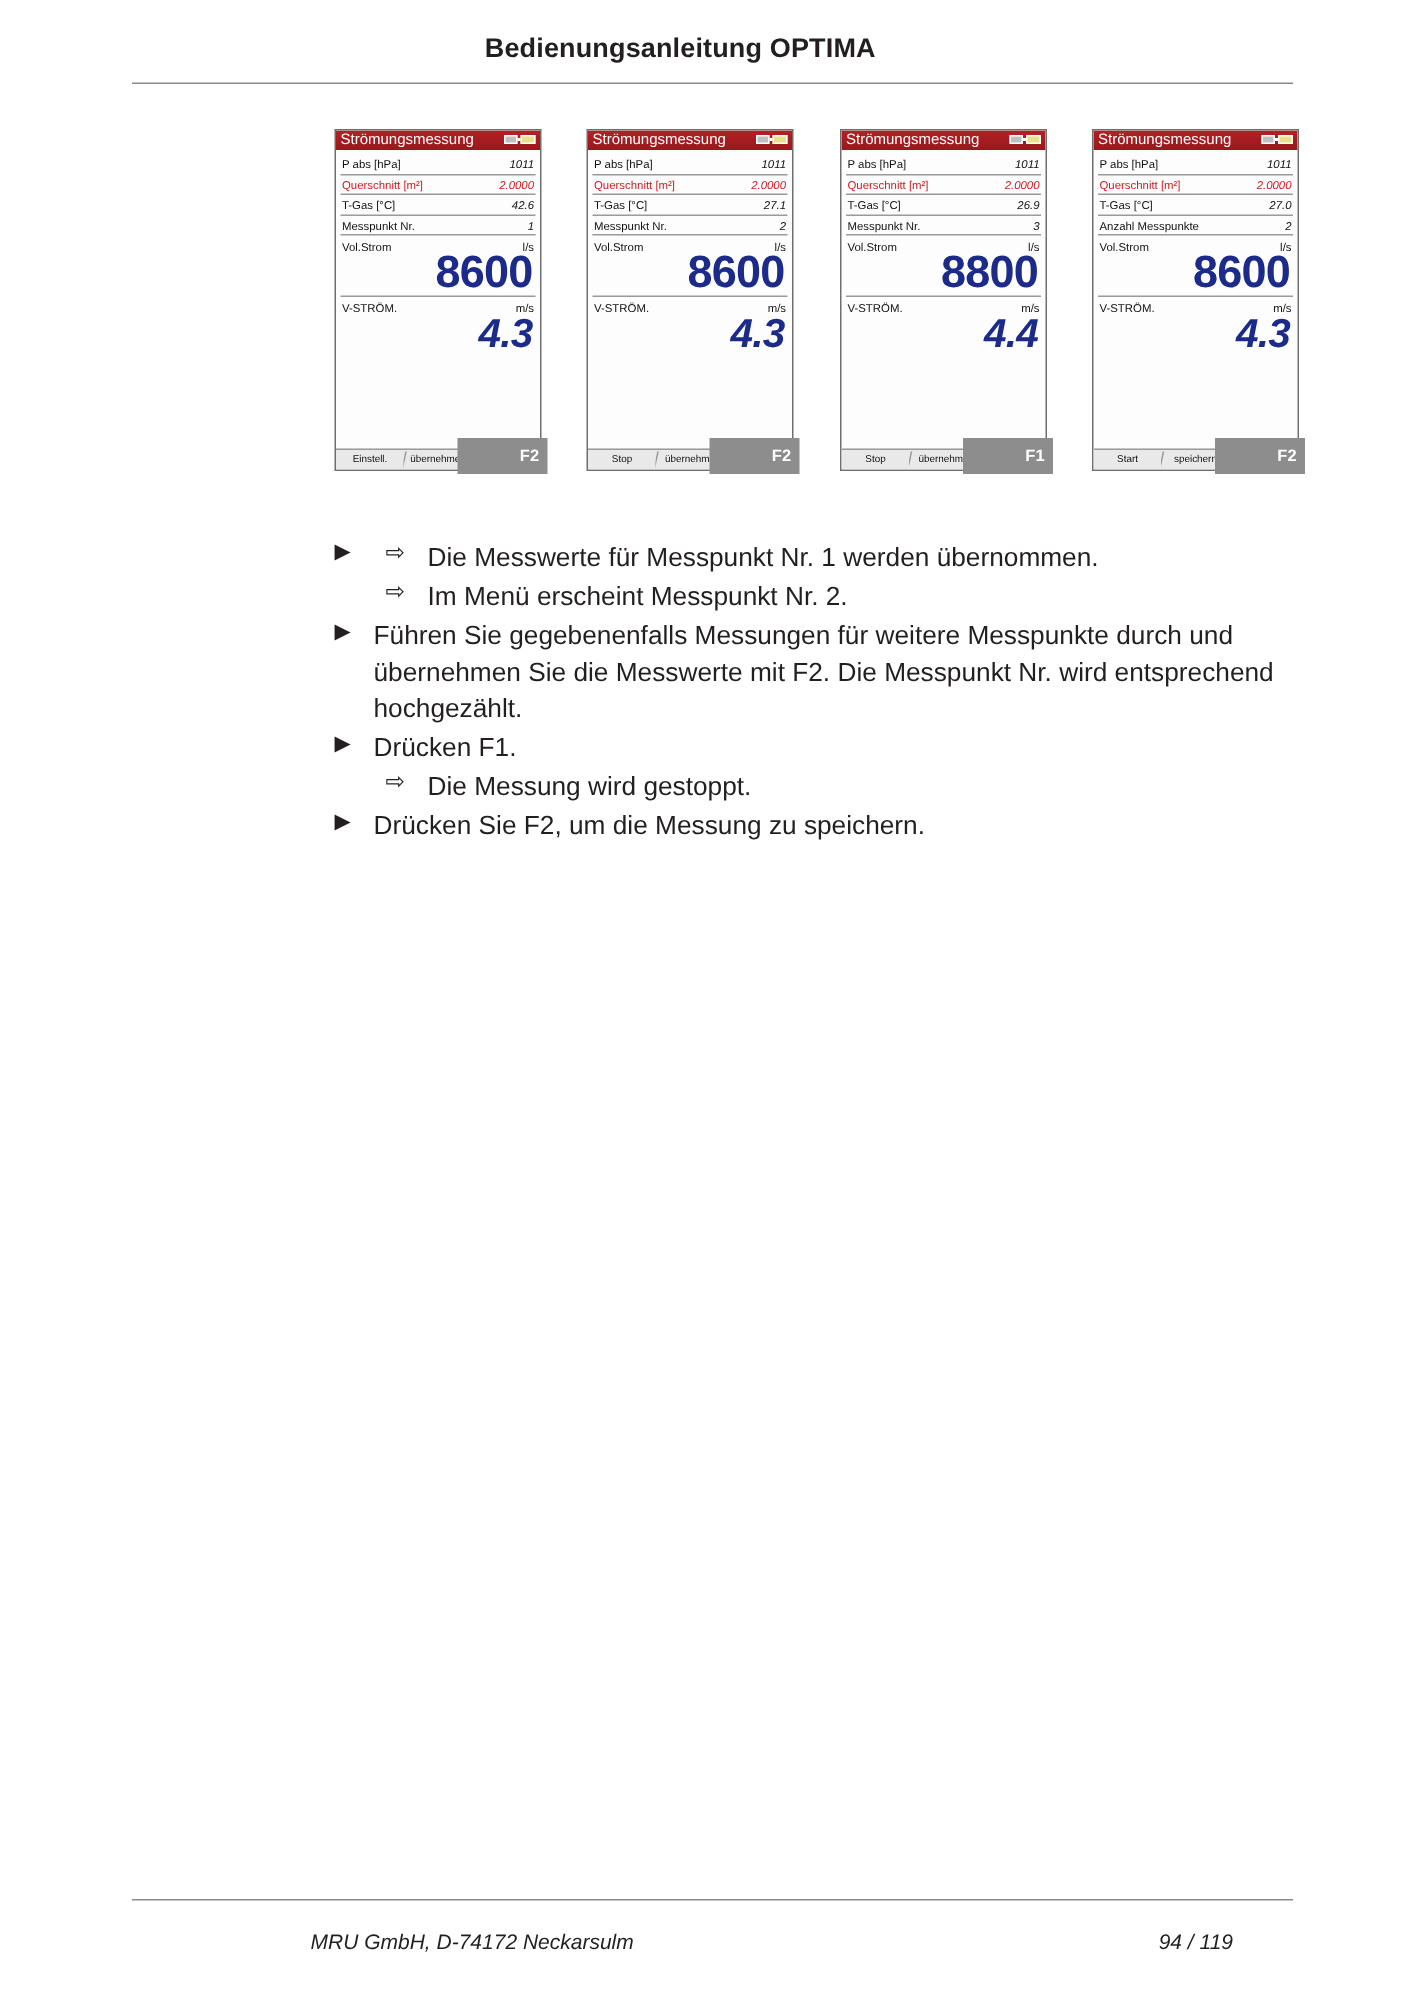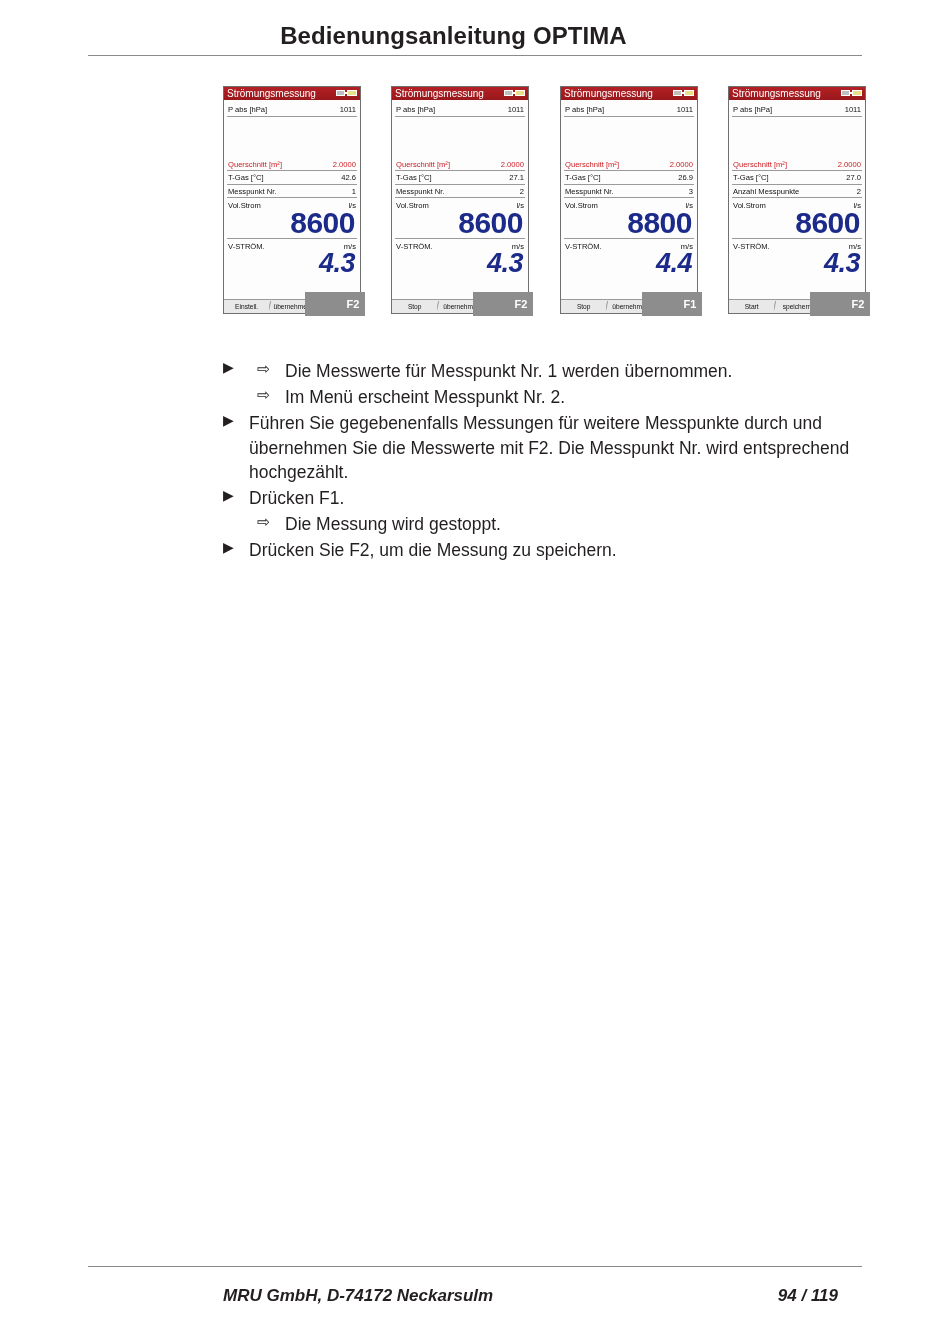--- a/index.html
+++ b/index.html
@@ -23,21 +23,21 @@
     top: 0;
     width: 950px;
     height: 56px;
   }
   .page-header .title {
     position: absolute;
     left: 0;
     top: 22px;
     width: 907px;
     text-align: center;
-    font-size: 24px;
+    font-size: 18px;
     font-weight: bold;
     letter-spacing: 0.1px;
   }
   .page-header .title .light { font-weight: bold; }
   .header-rule {
     position: absolute;
     left: 88px;
     top: 55px;
     width: 774px;
     height: 1px;
@@ -123,22 +123,22 @@
   }
   .row {
     display: flex;
     justify-content: space-between;
     align-items: baseline;
     border-bottom: 1px solid #9a9a9a;
     padding: 2px 1px 1.5px 1px;
     color: #111111;
     font-size: 7.6px;
   }
-  .row.red { color: #cc1b20; margin-top: 41px; }
-  .row .val { font-size: 7.6px; }
+  .row.red { color: #cc1b20; }
+  .row .val { font-size: 7.6px; font-style: italic; }
 
   .big-block {
     padding: 2px 1px 0 1px;
     border-bottom: 1px solid #9a9a9a;
     margin-top: 1px;
   }
   .big-head {
     display: flex;
     justify-content: space-between;
     font-size: 7.6px;
@@ -241,27 +241,27 @@
   .footer-rule {
     position: absolute;
     left: 88px;
     top: 1266px;
     width: 774px;
     height: 1px;
     background: #8a8a8a;
   }
   .footer {
     position: absolute;
-    left: 88px;
+    left: 72px;
     top: 1286px;
     width: 774px;
     height: 28px;
     font-style: italic;
-    font-weight: bold;
-    font-size: 17px;
+    font-weight: normal;
+    font-size: 14px;
   }
   .footer .left {
     position: absolute;
     left: 135px;
     top: 0;
   }
   .footer .right {
     position: absolute;
     right: 24px;
     top: 0;

